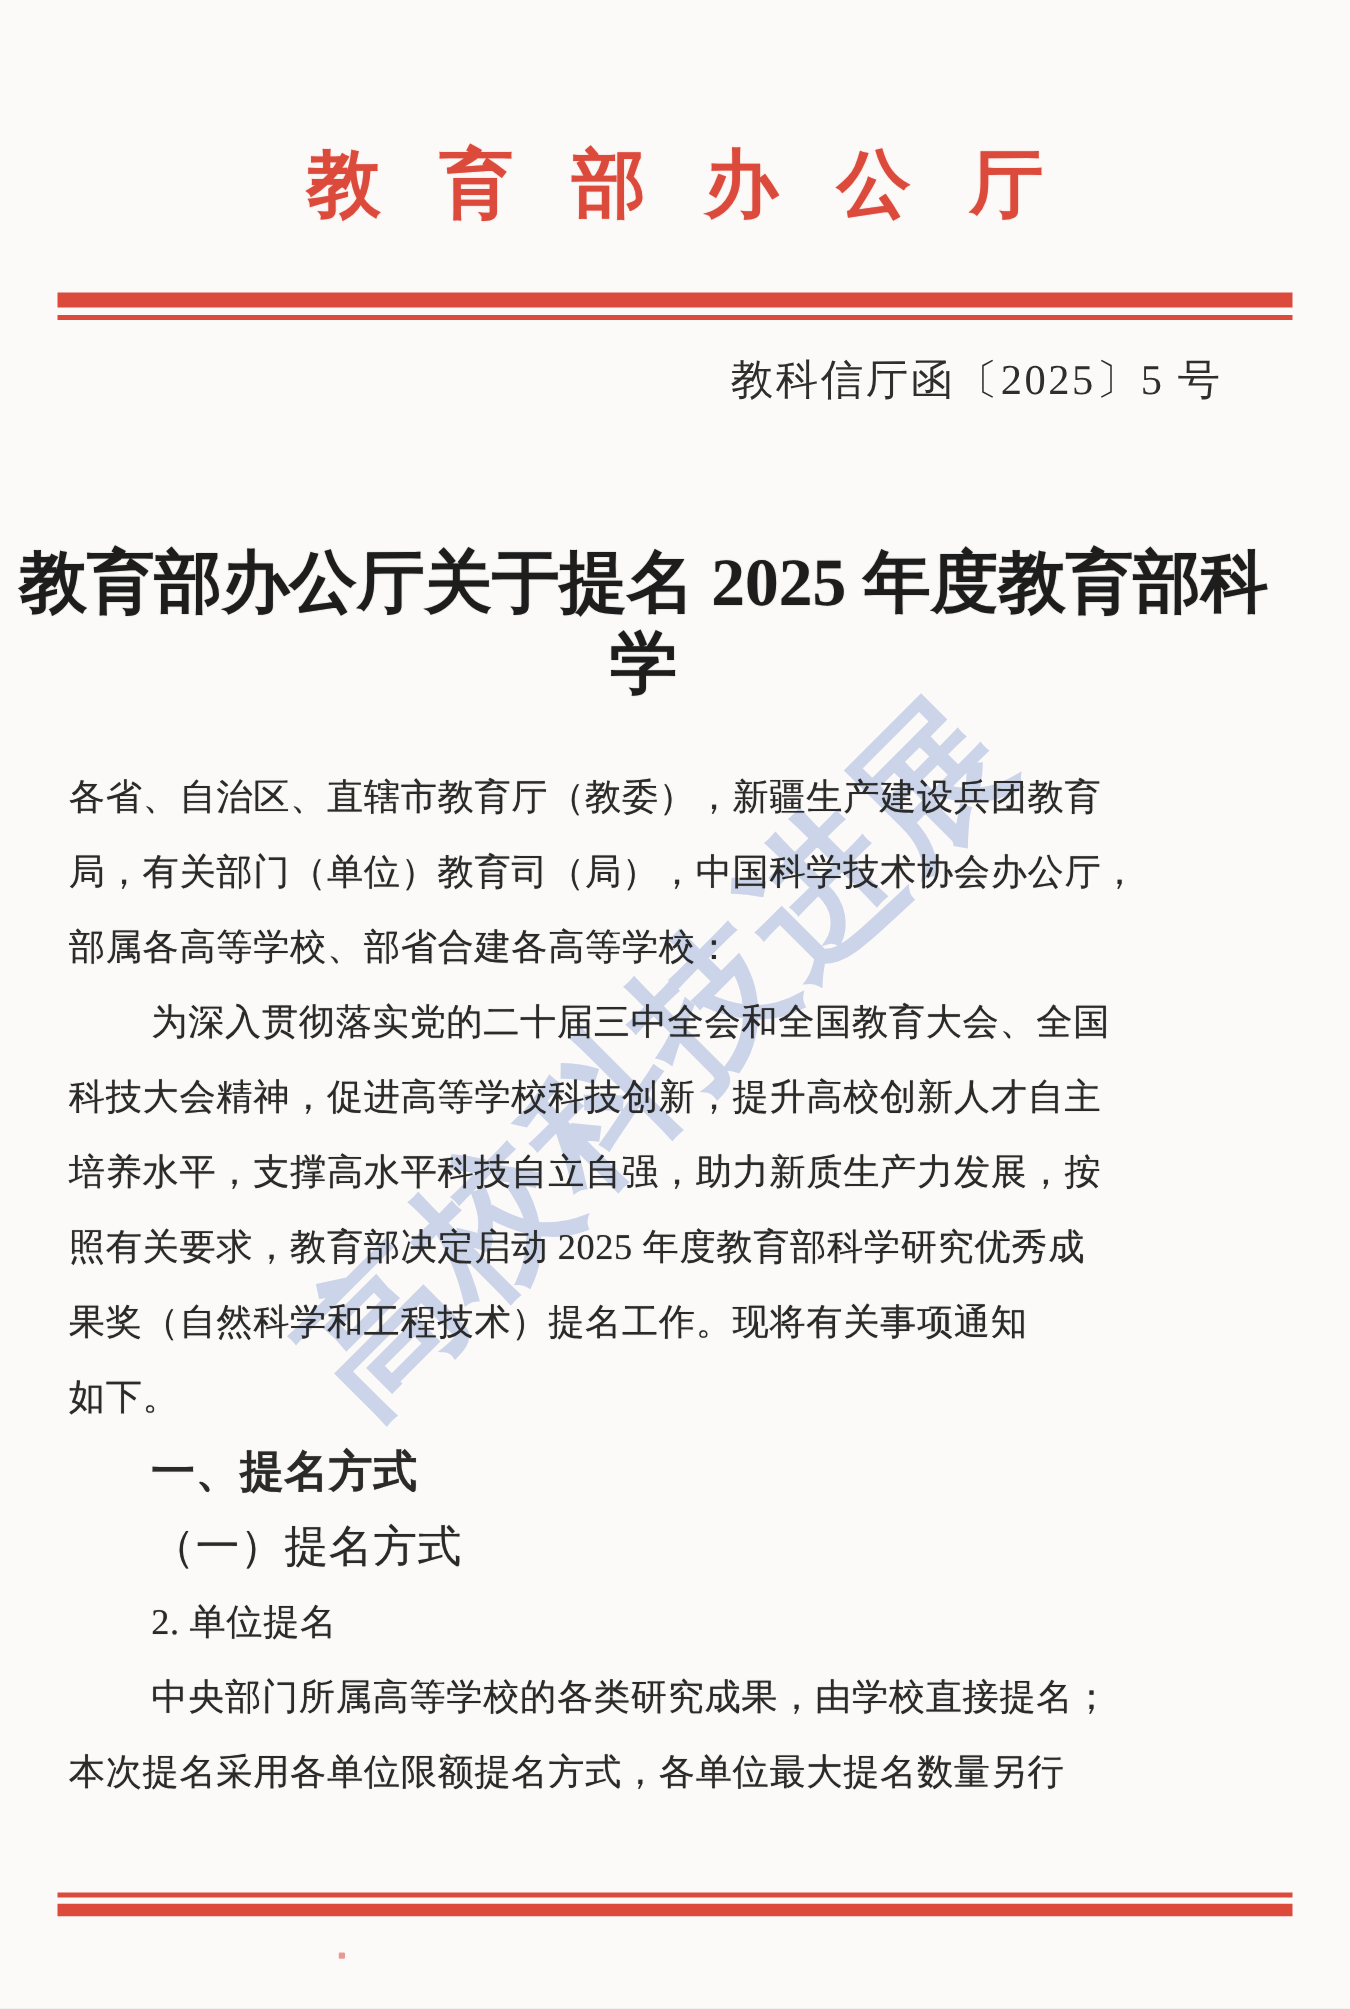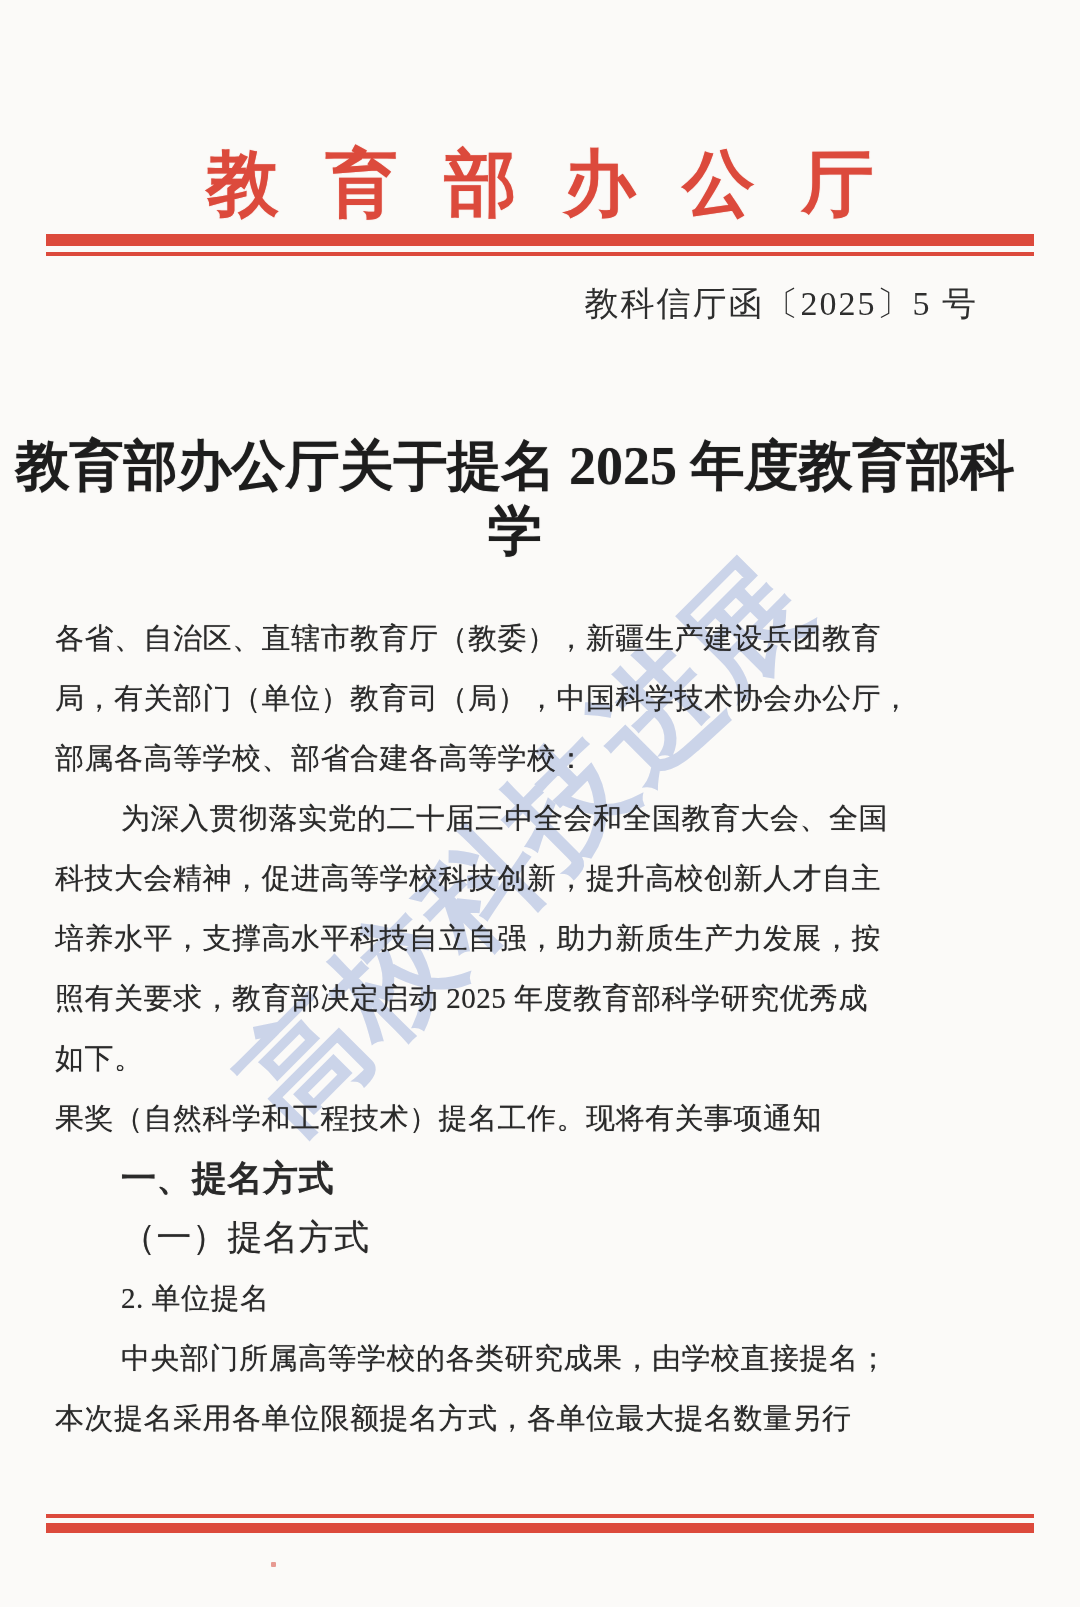--- a/index.html
+++ b/index.html
@@ -27,23 +27,23 @@
     font-weight:800;
     font-size:120px;
     letter-spacing:4px;
     white-space:nowrap;
     color:var(--watermark);
     opacity:.45;
     z-index:1;
   }
   .agency{
     position:absolute;
-    top:136px;left:0;width:1080px;
+    top:108px;left:0;width:1080px;
     text-align:center;
-    font-size:72px;
+    font-size:59px;
     font-weight:700;
     letter-spacing:47px;
     padding-left:47px;
     box-sizing:border-box;
     color:var(--red);
     z-index:2;
     text-shadow:0 0 1px rgba(220,74,60,.55);
   }
   .rule{position:absolute;left:46px;width:988px;background:var(--red);z-index:2;}
   .rule-h-thick{top:234px;height:12px;}
@@ -123,22 +123,22 @@
   </div>
 
   <div class="body">
     <p>各省、自治区、直辖市教育厅（教委），新疆生产建设兵团教育</p>
     <p>局，有关部门（单位）教育司（局），中国科学技术协会办公厅，</p>
     <p>部属各高等学校、部省合建各高等学校：</p>
     <p class="indent">为深入贯彻落实党的二十届三中全会和全国教育大会、全国</p>
     <p>科技大会精神，促进高等学校科技创新，提升高校创新人才自主</p>
     <p>培养水平，支撑高水平科技自立自强，助力新质生产力发展，按</p>
     <p>照有关要求，教育部决定启动 2025 年度教育部科学研究优秀成</p>
+    <p>果奖（自然科学和工程技术）提名工作。现将有关事项通知</p>
     <p>如下。</p>
-    <p>果奖（自然科学和工程技术）提名工作。现将有关事项通知</p>
     <p class="indent h-bold">一、提名方式</p>
     <p class="indent h-kai">（一）提名方式</p>
     <p class="indent">2. 单位提名</p>
     <p class="indent">中央部门所属高等学校的各类研究成果，由学校直接提名；</p>
     <p>本次提名采用各单位限额提名方式，各单位最大提名数量另行</p>
   </div>
 
   <div class="rule rule-f-thin"></div>
   <div class="rule rule-f-thick"></div>
 

